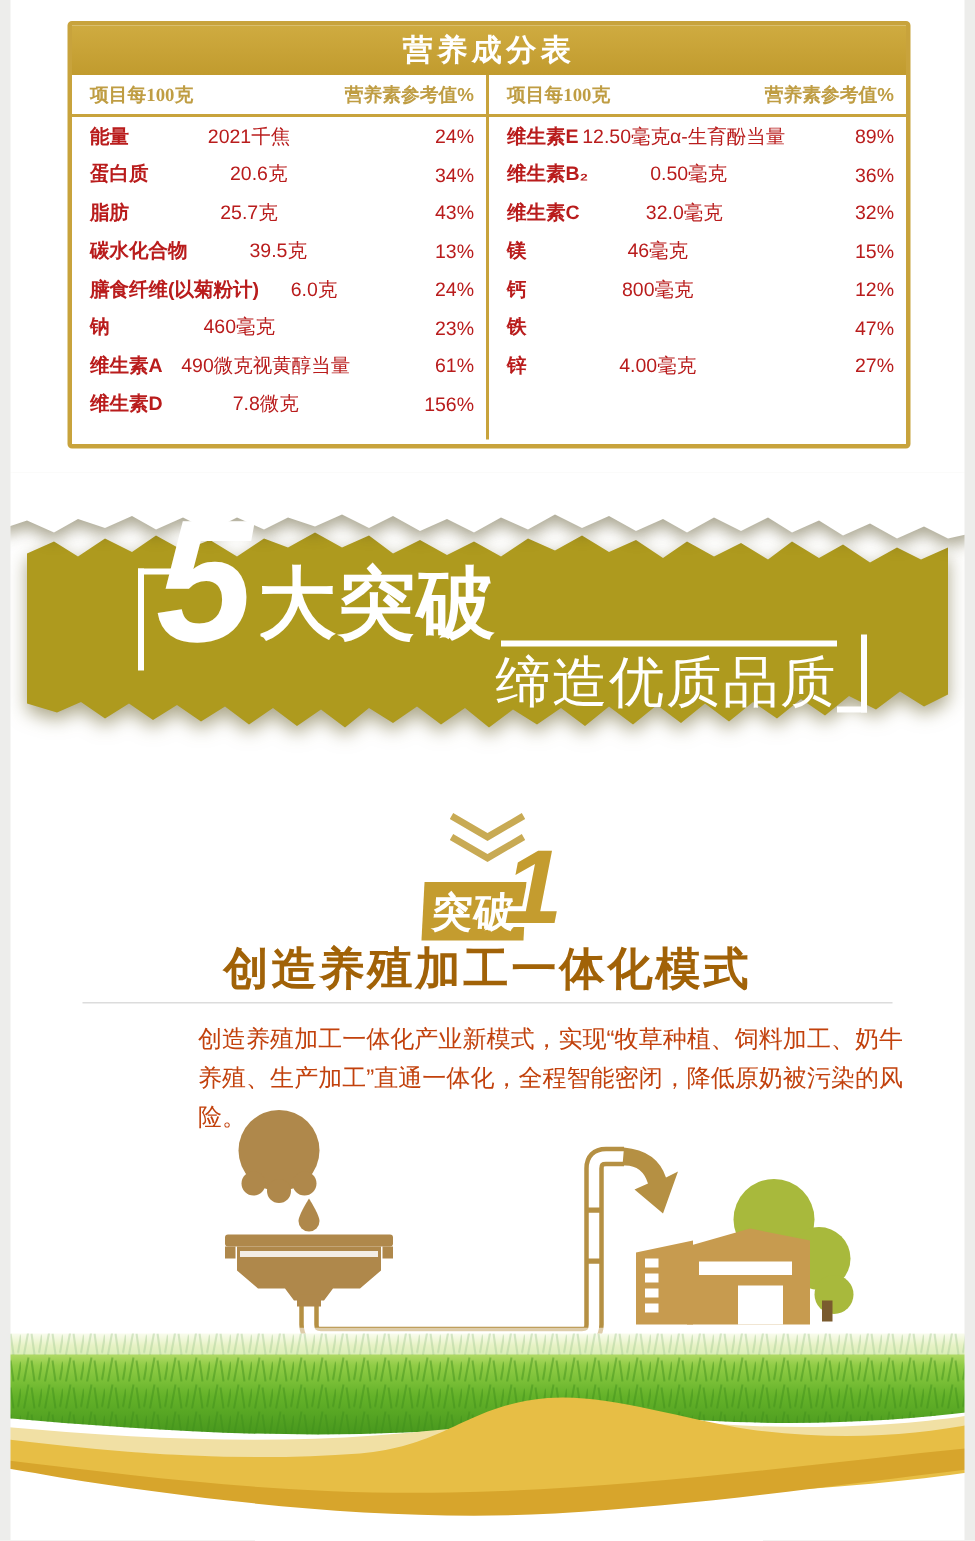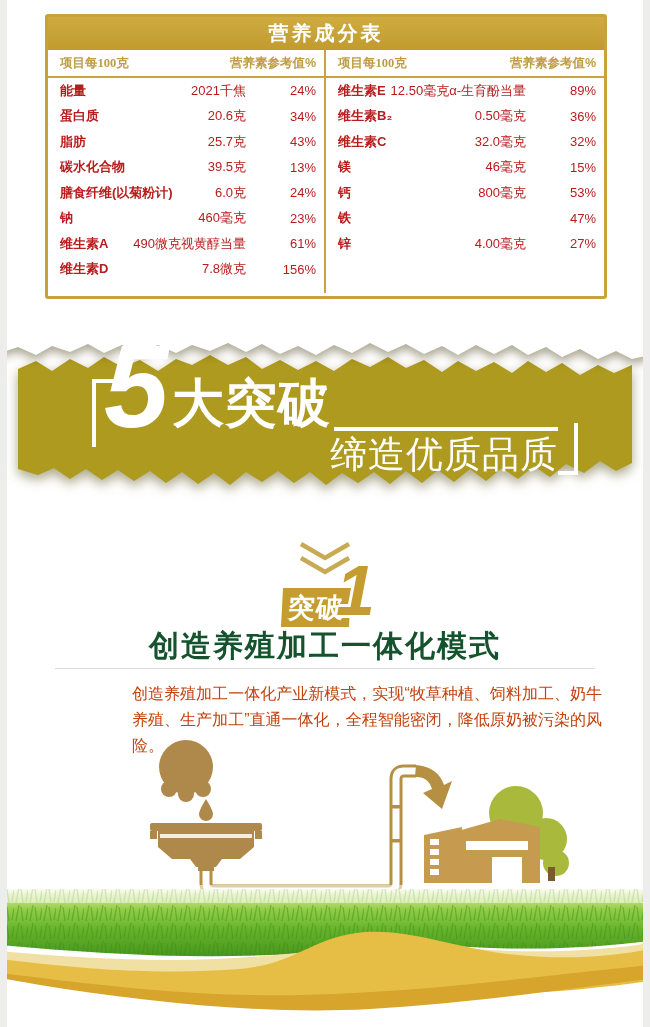--- a/index.html
+++ b/index.html
@@ -29,21 +29,21 @@
     height:26px;border-bottom:2px solid #c8a33c;color:#bf9d43;font-size:12.5px;font-weight:bold;
   }
   .nheader .c1{padding-left:12px;text-align:left;}
   .nheader .c2{padding-right:28px;font-family:Liberation Serif, serif;}
   .nheader .c3{text-align:right;padding-right:8px;}
   .nrow{
     display:grid;grid-template-columns:auto 1fr auto;align-items:center;
     height:25.5px;font-size:13px;color:#b91c1c;
   }
   .nrow .c1{padding-left:12px;font-weight:600;white-space:nowrap;}
-  .nrow .c2{text-align:right;padding-right:28px;white-space:nowrap;}
+  .nrow .c2{text-align:center;padding-right:28px;white-space:nowrap;}
   .nrow .c3{text-align:right;padding-right:8px;min-width:42px;}
 
   
   .banner{position:absolute;left:0;top:315px;width:650px;height:195px;}
   .banner svg{position:absolute;left:0;top:0;}
   .white-tear{filter:drop-shadow(0 5px 5px rgba(70,62,15,.45));}
   .gold-tear{filter:drop-shadow(0 5px 6px rgba(90,80,20,.5));}
   .banner .overlay{position:absolute;color:#fff;z-index:5;}
   .bracket-left{left:92px;top:64px;width:18px;height:64px;border-left:4px solid #fff;border-top:4px solid #fff;}
   .big-number{left:104px;top:14px;font-size:116px;line-height:116px;font-weight:900;font-style:italic;}
@@ -59,21 +59,21 @@
     transform:skewX(-3deg);color:#fff;font-size:27px;font-weight:800;
     display:flex;align-items:center;justify-content:center;z-index:1;letter-spacing:1px;
   }
   .badge-number{
     position:absolute;left:336px;top:556px;font-size:70px;line-height:70px;font-weight:900;font-style:italic;
     color:#c49c2f;z-index:2;
     text-shadow:-3px 0 0 #fff,3px 0 0 #fff,0 -3px 0 #fff,0 3px 0 #fff,-2px -2px 0 #fff,2px 2px 0 #fff,-2px 2px 0 #fff,2px -2px 0 #fff;
   }
   .section-heading{
     position:absolute;left:0;top:626px;width:650px;text-align:center;
-    color:#14532d;font-size:30px;font-weight:800;letter-spacing:2px;
+    color:#a16207;font-size:30px;font-weight:800;letter-spacing:2px;
   }
   .divider{position:absolute;left:55px;top:668px;width:540px;height:1px;background:#dcdcdc;}
   .section-desc{
     position:absolute;left:92px;top:681px;width:470px;
     font-size:16px;line-height:26px;color:#c2410c;text-align:justify;margin-left:40px;
   }
 
   
   .illus{position:absolute;left:0;top:735px;width:650px;height:170px;}
 
@@ -159,21 +159,21 @@
             <span class="c3">32%</span>
           </div>
         <div class="nrow">
             <span class="c1">镁</span>
             <span class="c2">46毫克</span>
             <span class="c3">15%</span>
           </div>
         <div class="nrow">
             <span class="c1">钙</span>
             <span class="c2">800毫克</span>
-            <span class="c3">53%</span>
+            <span class="c3">12%</span>
           </div>
         <div class="nrow">
             <span class="c1">铁</span>
             <span class="c3">47%</span>
           </div>
         <div class="nrow">
             <span class="c1">锌</span>
             <span class="c2">4.00毫克</span>
             <span class="c3">27%</span>
           </div>

